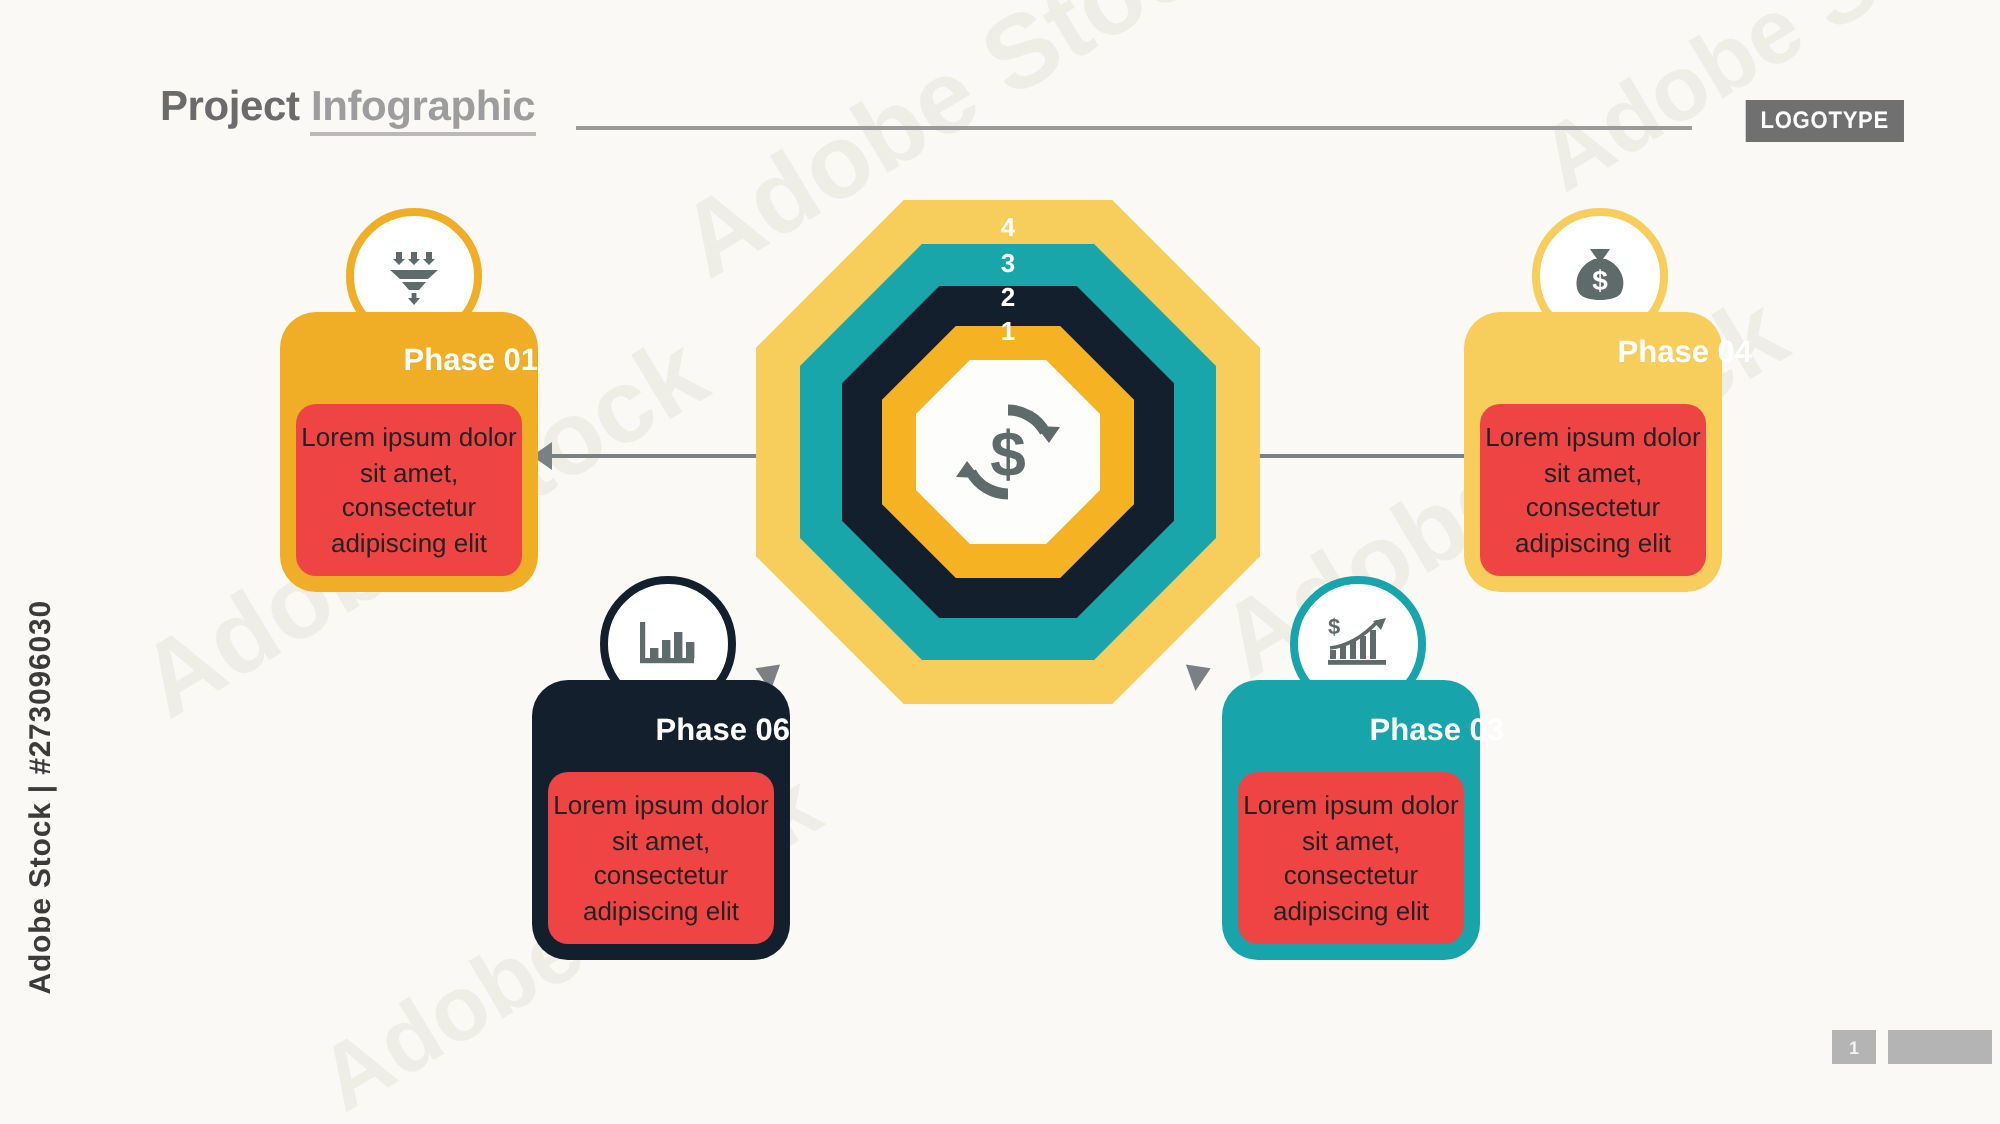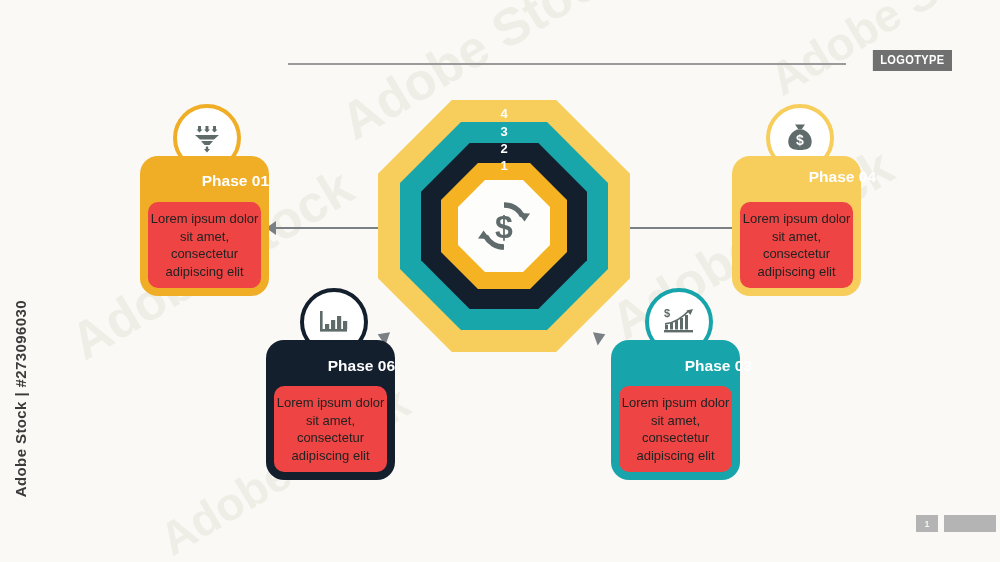--- a/index.html
+++ b/index.html
@@ -93,20 +93,24 @@
 <div id="stage">
 
   <div class="wm-diag" style="left:60px;top:320px;font-size:52px;">Adobe Stock</div>
   <div class="wm-diag" style="left:330px;top:100px;font-size:52px;">Adobe Stock</div>
   <div class="wm-diag" style="left:600px;top:300px;font-size:52px;">Adobe Stock</div>
   <div class="wm-diag" style="left:760px;top:60px;font-size:46px;">Adobe Stock</div>
   <div class="wm-diag" style="left:150px;top:520px;font-size:46px;">Adobe Stock</div>
 
   <div class="wm-side">Adobe Stock | #273096030</div>
 
+  <div class="title">
+    <span>Project</span>
+    <span class="light">Infographic</span>
+  </div>
   <div class="header-rule"></div>
   <div class="logotype">LOGOTYPE</div>
 
   <div class="line" style="left:274px;top:227px;width:168px;height:2px;"></div>
   <div class="arrow" style="left:266px;top:221px;border-top:7px solid transparent;border-bottom:7px solid transparent;border-right:10px solid #7b8085;"></div>
   <div class="dot" style="left:433px;top:222px;"></div>
 
   <div class="line" style="left:614px;top:227px;width:126px;height:2px;"></div>
   <div class="arrow" style="left:737px;top:221px;border-top:7px solid transparent;border-bottom:7px solid transparent;border-left:10px solid #7b8085;"></div>
   <div class="dot" style="left:609px;top:222px;"></div>

